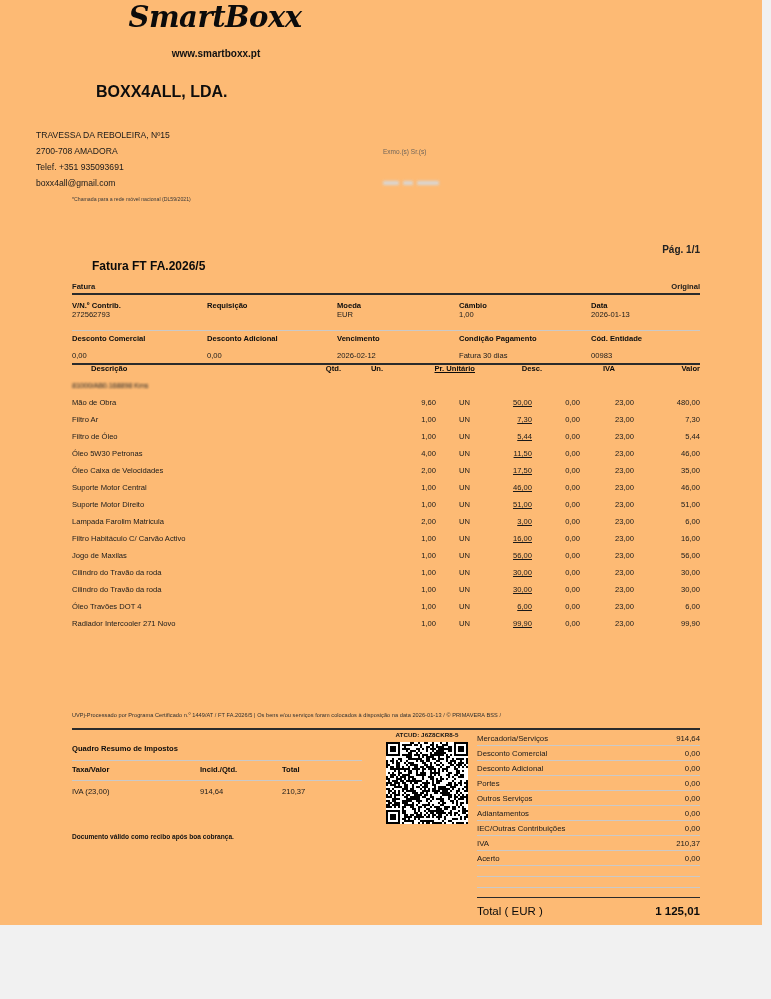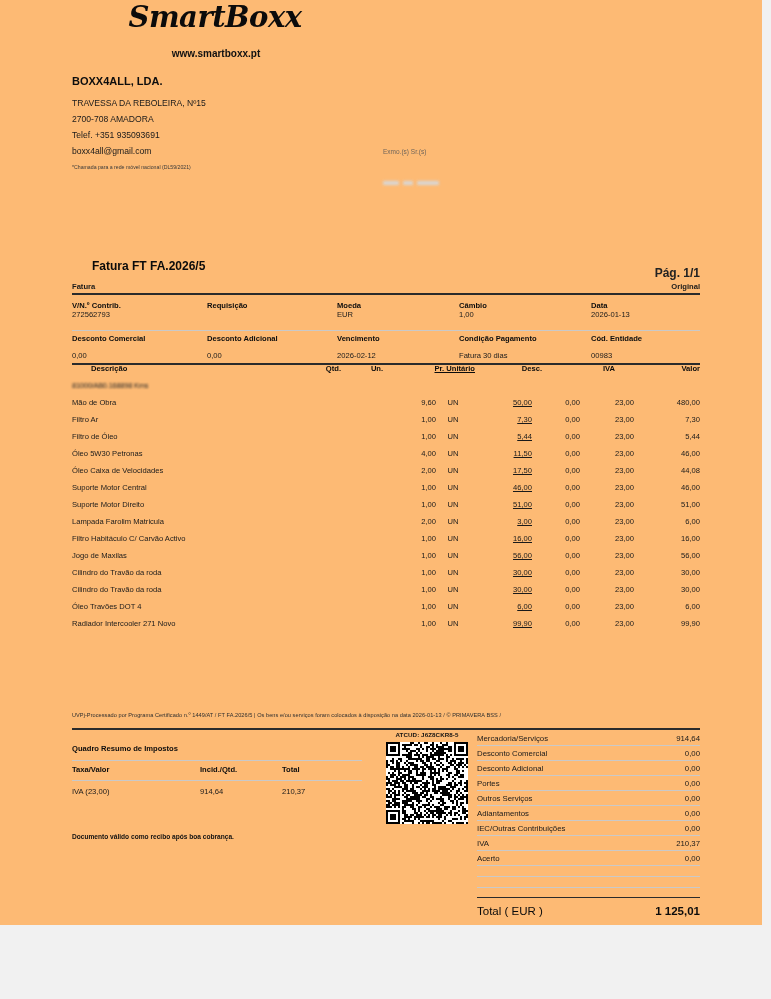--- a/index.html
+++ b/index.html
@@ -39,24 +39,24 @@
   }
   .weburl {
     text-align: center;
     font-size: 10px;
     font-weight: bold;
     color: #111;
     margin-top: 14px;
     padding-left: 12px;
   }
   .coname {
-    font-size: 11px; font-weight: bold; color: #0d0d0d;
-    margin-top: 16px; padding-left: 72px;
-  }
-  .coaddr { padding-left: 72px; margin-top: 8px; }
+    font-size: 16px; font-weight: bold; color: #0d0d0d;
+    margin-top: 24px; padding-left: 96px;
+  }
+  .coaddr { padding-left: 36px; margin-top: 26px; }
   .coaddr div { font-size: 8.6px; color: #1a1a1a; line-height: 16px; }
   .cofoot {
     padding-left: 72px; margin-top: 5px;
     font-size: 5.2px; color: #3a3a3a;
   }
   
   .recipient { position: absolute; left: 383px; top: 148px; width: 150px; }
   .recip-label {
     font-size: 6.5px; color: #555;
     filter: blur(0.7px); opacity: .85;
@@ -65,22 +65,22 @@
   .recip-lines span {
     display: inline-block; height: 4px; background: #d8d8d8;
     border-radius: 1px; filter: blur(1.6px); margin-right: 4px;
   }
   
   .inv-title {
     position: absolute; left: 72px; top: 259px;
     font-size: 12px; font-weight: bold; color: #0b0b0b; margin-left: 20px;
   }
   .pag {
-    position: absolute; right: 62px; top: 266px;
-    font-size: 12px; font-weight: bold; color: #222; text-align: right; margin-left: 25px;
+    position: absolute; right: 62px; top: 244px;
+    font-size: 10px; font-weight: bold; color: #222; text-align: right; margin-left: 25px;
   }
   .sub-left {
     position: absolute; left: 72px; top: 282px;
     font-size: 7.6px; font-weight: bold; color: #1a1a1a;
   }
   .sub-right {
     position: absolute; right: 62px; top: 282px;
     font-size: 7.6px; font-weight: bold; color: #1a1a1a;
   }
   .rule-thick {
@@ -100,21 +100,21 @@
   .mc3 { width: 122px; }
   .mc4 { width: 132px; }
   .mc5 { flex: 1; }
   .meta-head > div { font-weight: bold; color: #0d0d0d; }
   
   .items { position: absolute; left: 72px; right: 62px; top: 364px; }
   .it-row { display: flex; align-items: baseline; height: 17px; }
   .it-desc { flex: 1; font-size: 7.6px; color: #1a1a1a; }
   .it-n { font-size: 7.6px; color: #1a1a1a; text-align: right; }
   .c-qtd { width: 44px; }
-  .c-un  { width: 34px; text-align: center; }
+  .c-un  { width: 34px; text-align: right; }
   .c-pu  { width: 62px; text-decoration: underline; }
   .c-desc{ width: 48px; }
   .c-iva { width: 54px; }
   .c-val { width: 66px; }
   .th .it-desc, .th .it-n { font-weight: bold; color: #0b0b0b; margin-left: 19px; }
   .th .c-un { text-align: center; }
   .redacted-line {
     font-size: 7.4px; color: #2a2a2a;
     filter: blur(1.15px); letter-spacing: -0.2px;
   }
@@ -314,21 +314,21 @@
           <div class="it-n c-iva">23,00</div>
           <div class="it-n c-val">46,00</div>
         </div>
         <div class="it-row">
           <div class="it-desc">Óleo Caixa de Velocidades</div>
           <div class="it-n c-qtd">2,00</div>
           <div class="it-n c-un">UN</div>
           <div class="it-n c-pu">17,50</div>
           <div class="it-n c-desc">0,00</div>
           <div class="it-n c-iva">23,00</div>
-          <div class="it-n c-val">44,08</div>
+          <div class="it-n c-val">35,00</div>
         </div>
         <div class="it-row">
           <div class="it-desc">Suporte Motor Central</div>
           <div class="it-n c-qtd">1,00</div>
           <div class="it-n c-un">UN</div>
           <div class="it-n c-pu">46,00</div>
           <div class="it-n c-desc">0,00</div>
           <div class="it-n c-iva">23,00</div>
           <div class="it-n c-val">46,00</div>
         </div>

